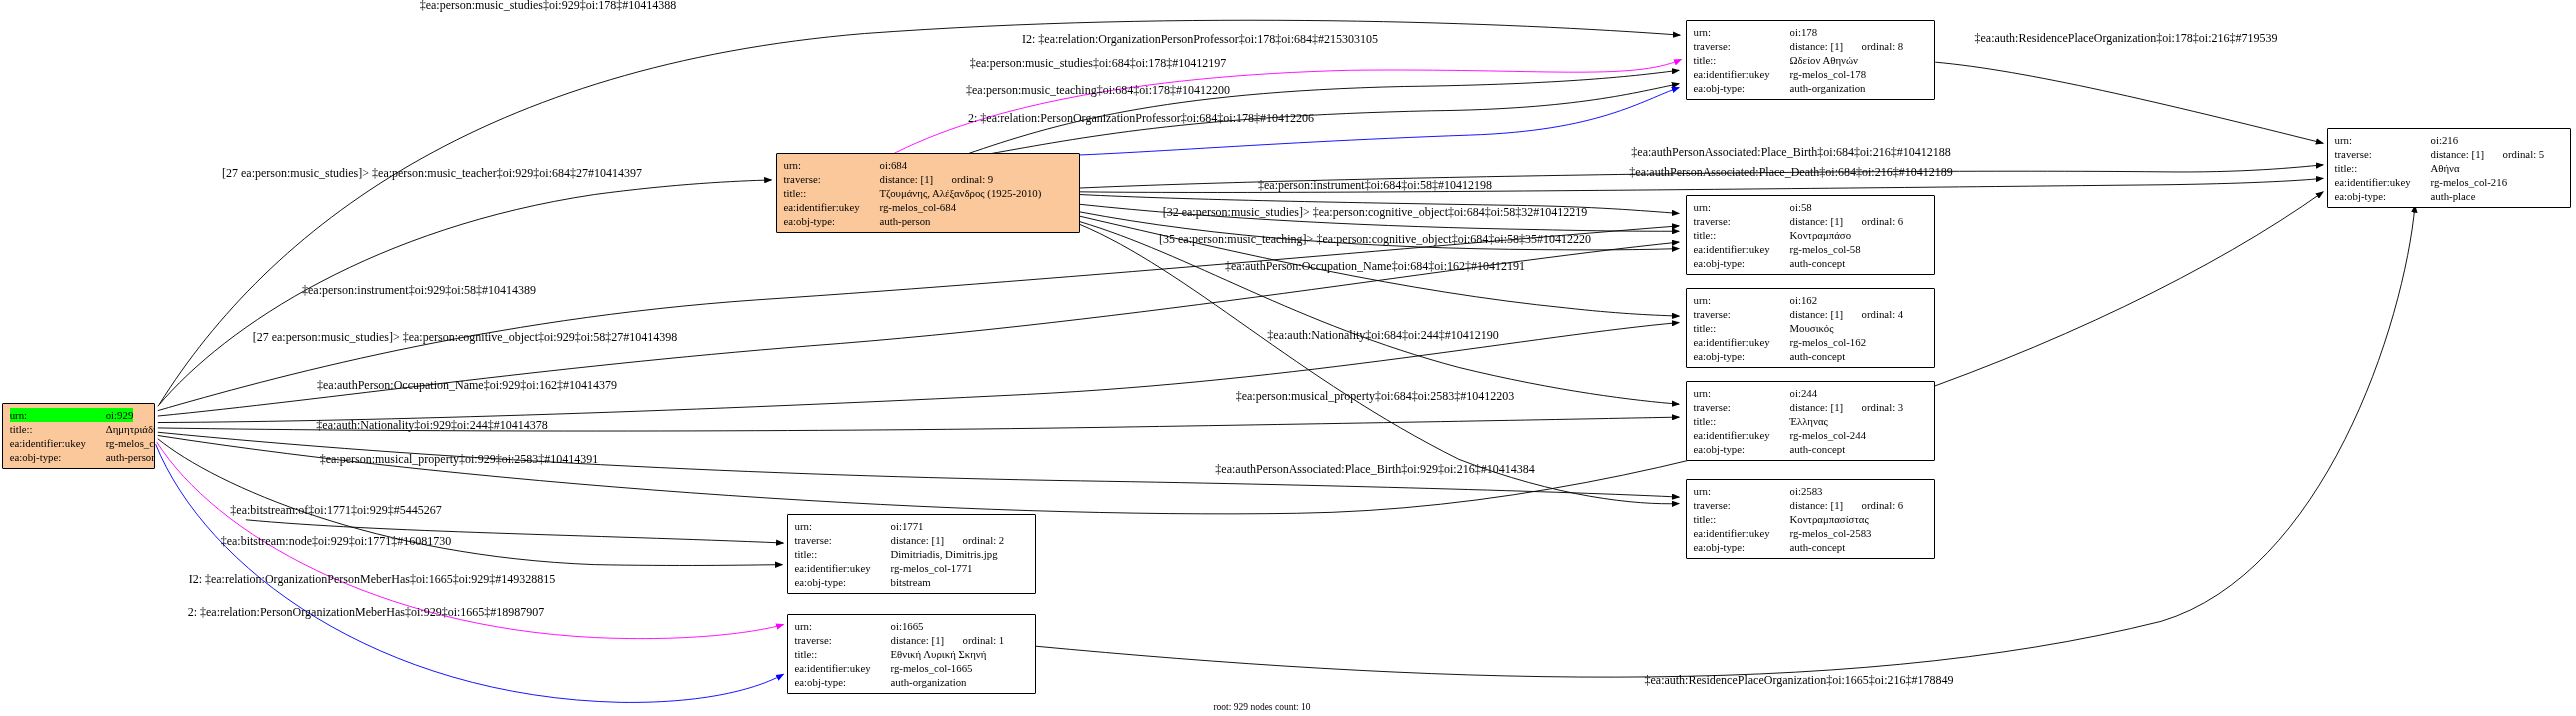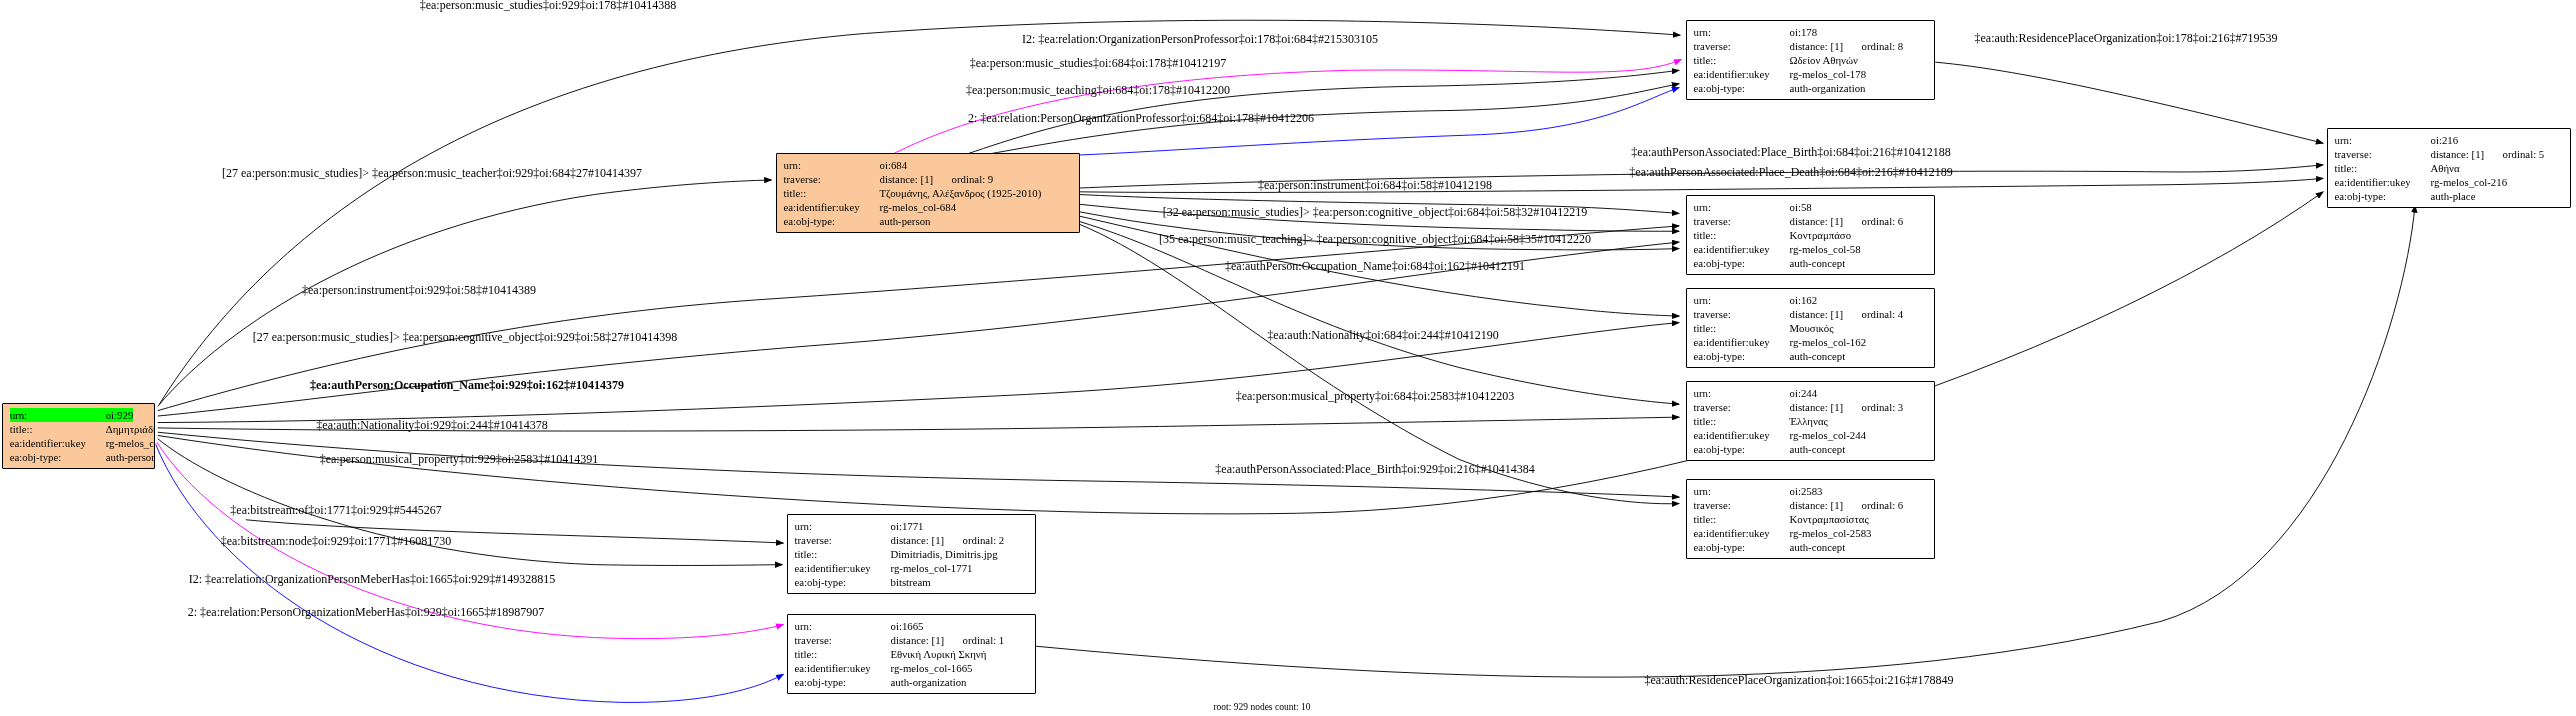--- a/index.html
+++ b/index.html
@@ -361,21 +361,21 @@
       <div class="edge-label" style="left: 432px; top: 173px;">[27 ea:person:music_studies]&gt; ‡ea:person:music_teacher‡oi:929‡oi:684‡27#10414397</div>
       <div class="edge-label" style="left: 1375px; top: 185px;">‡ea:person:instrument‡oi:684‡oi:58‡#10412198</div>
       <div class="edge-label" style="left: 1375px; top: 212px;">[32 ea:person:music_studies]&gt; ‡ea:person:cognitive_object‡oi:684‡oi:58‡32#10412219</div>
       <div class="edge-label" style="left: 1375px; top: 239px;">[35 ea:person:music_teaching]&gt; ‡ea:person:cognitive_object‡oi:684‡oi:58‡35#10412220</div>
       <div class="edge-label" style="left: 1375px; top: 266px;">‡ea:authPerson:Occupation_Name‡oi:684‡oi:162‡#10412191</div>
       <div class="edge-label" style="left: 1791px; top: 152px;">‡ea:authPersonAssociated:Place_Birth‡oi:684‡oi:216‡#10412188</div>
       <div class="edge-label" style="left: 1791px; top: 172px;">‡ea:authPersonAssociated:Place_Death‡oi:684‡oi:216‡#10412189</div>
       <div class="edge-label" style="left: 419px; top: 290px;">‡ea:person:instrument‡oi:929‡oi:58‡#10414389</div>
       <div class="edge-label" style="left: 465px; top: 337px;">[27 ea:person:music_studies]&gt; ‡ea:person:cognitive_object‡oi:929‡oi:58‡27#10414398</div>
       <div class="edge-label" style="left: 1375px; top: 335px; margin-left: 8px;">‡ea:auth:Nationality‡oi:684‡oi:244‡#10412190</div>
-      <div class="edge-label" style="left: 467px; top: 385px; font-weight: bold;">‡ea:authPerson:Occupation_Name‡oi:929‡oi:162‡#10414379</div>
+      <div class="edge-label" style="left: 467px; top: 385px;">‡ea:authPerson:Occupation_Name‡oi:929‡oi:162‡#10414379</div>
       <div class="edge-label" style="left: 1375px; top: 396px;">‡ea:person:musical_property‡oi:684‡oi:2583‡#10412203</div>
       <div class="edge-label" style="left: 432px; top: 425px;">‡ea:auth:Nationality‡oi:929‡oi:244‡#10414378</div>
       <div class="edge-label" style="left: 459px; top: 459px;">‡ea:person:musical_property‡oi:929‡oi:2583‡#10414391</div>
       <div class="edge-label" style="left: 1375px; top: 469px;">‡ea:authPersonAssociated:Place_Birth‡oi:929‡oi:216‡#10414384</div>
       <div class="edge-label" style="left: 336px; top: 510px;">‡ea:bitstream:of‡oi:1771‡oi:929‡#5445267</div>
       <div class="edge-label" style="left: 336px; top: 541px;">‡ea:bitstream:node‡oi:929‡oi:1771‡#16081730</div>
       <div class="edge-label" style="left: 372px; top: 579px;">I2: ‡ea:relation:OrganizationPersonMeberHas‡oi:1665‡oi:929‡#149328815</div>
       <div class="edge-label" style="left: 366px; top: 612px;">2: ‡ea:relation:PersonOrganizationMeberHas‡oi:929‡oi:1665‡#18987907</div>
       <div class="edge-label" style="left: 1799px; top: 680px;">‡ea:auth:ResidencePlaceOrganization‡oi:1665‡oi:216‡#178849</div>
     </div>

